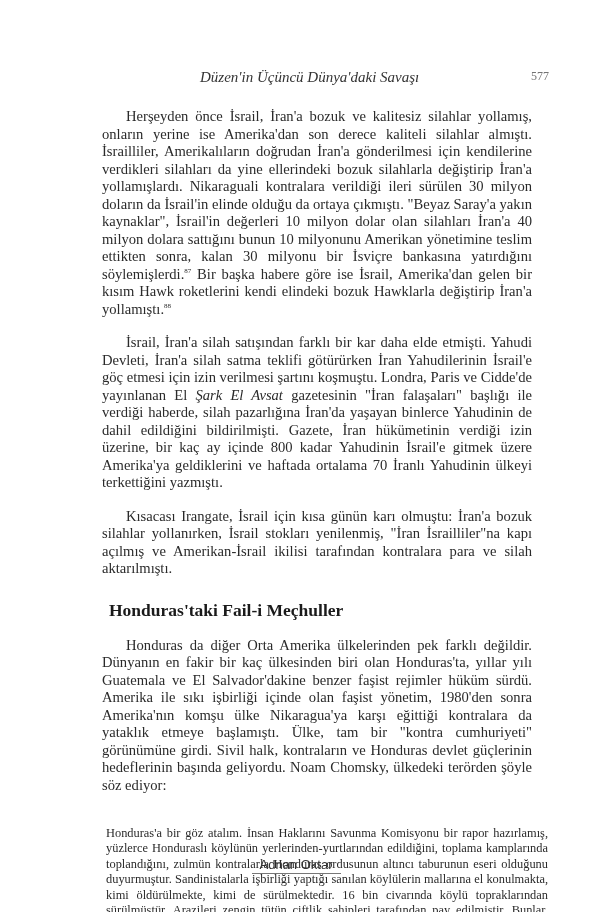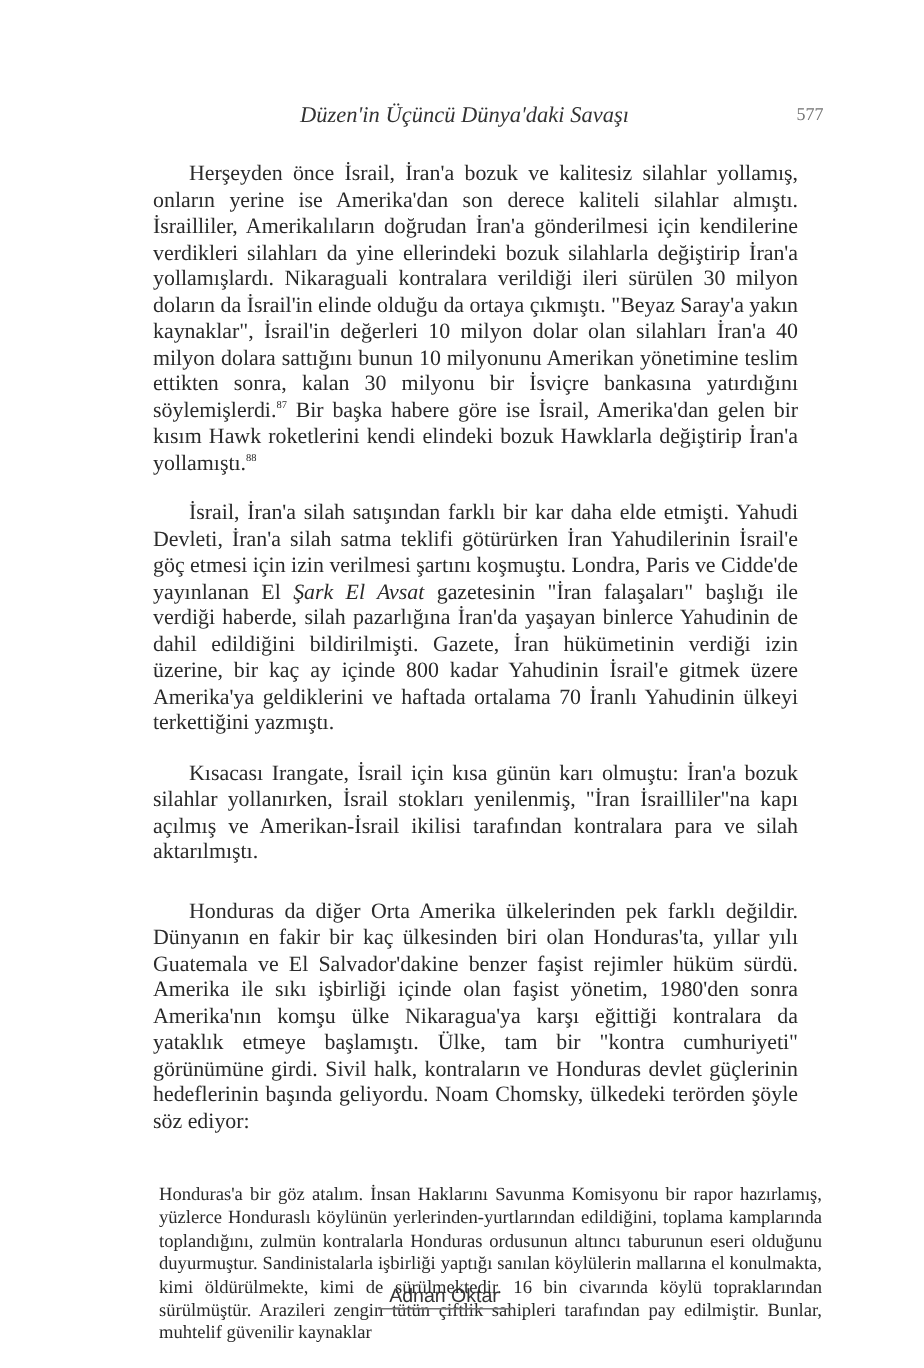--- a/index.html
+++ b/index.html
@@ -23,20 +23,21 @@
   <span class="running-title">Düzen'in Üçüncü Dünya'daki Savaşı</span>
   <span class="page-number">577</span>
 </div>
 
 <div class="body-text">
   <p><span>Herşeyden önce İsrail, İran'a bozuk ve kalitesiz silahlar yollamış, onların yerine ise Amerika'dan son derece kaliteli silahlar almıştı. İsrailliler, Amerikalıların doğrudan İran'a gönderilmesi için kendilerine verdikleri silahları da yine ellerindeki bozuk silahlarla değiştirip İran'a yollamışlardı. Nikaraguali kontralara verildiği ileri sürülen 30 milyon doların da İsrail'in elinde olduğu da ortaya çıkmıştı. "Beyaz Saray'a yakın kaynaklar", İsrail'in değerleri 10 milyon dolar olan silahları İran'a 40 milyon dolara sattığını bunun 10 milyonunu Amerikan yönetimine teslim ettikten sonra, kalan 30 milyonu bir İsviçre bankasına yatırdığını söylemişlerdi.</span><sup>87</sup><span> Bir başka habere göre ise İsrail, Amerika'dan gelen bir kısım Hawk roketlerini kendi elindeki bozuk Hawklarla değiştirip İran'a yollamıştı.</span><sup>88</sup></p>
   <p><span>İsrail, İran'a silah satışından farklı bir kar daha elde etmişti. Yahudi Devleti, İran'a silah satma teklifi götürürken İran Yahudilerinin İsrail'e göç etmesi için izin verilmesi şartını koşmuştu. Londra, Paris ve Cidde'de yayınlanan El </span><i>Şark El Avsat</i><span> gazetesinin "İran falaşaları" başlığı ile verdiği haberde, silah pazarlığına İran'da yaşayan binlerce Yahudinin de dahil edildiğini bildirilmişti. Gazete, İran hükümetinin verdiği izin üzerine, bir kaç ay içinde 800 kadar Yahudinin İsrail'e gitmek üzere Amerika'ya geldiklerini ve haftada ortalama 70 İranlı Yahudinin ülkeyi terkettiğini yazmıştı.</span></p>
   <p>Kısacası Irangate, İsrail için kısa günün karı olmuştu: İran'a bozuk silahlar yollanırken, İsrail stokları yenilenmiş, "İran İsrailliler"na kapı açılmış ve Amerikan-İsrail ikilisi tarafından kontralara para ve silah aktarılmıştı.</p>
 
   <div class="heading">
+    <div>Honduras'taki Fail-i Meçhuller</div>
   </div>
   <p>Honduras da diğer Orta Amerika ülkelerinden pek farklı değildir. Dünyanın en fakir bir kaç ülkesinden biri olan Honduras'ta, yıllar yılı Guatemala ve El Salvador'dakine benzer faşist rejimler hüküm sürdü. Amerika ile sıkı işbirliği içinde olan faşist yönetim, 1980'den sonra Amerika'nın komşu ülke Nikaragua'ya karşı eğittiği kontralara da yataklık etmeye başlamıştı. Ülke, tam bir "kontra cumhuriyeti" görünümüne girdi. Sivil halk, kontraların ve Honduras devlet güçlerinin hedeflerinin başında geliyordu. Noam Chomsky, ülkedeki terörden şöyle söz ediyor:</p>
   <div class="quote">Honduras'a bir göz atalım. İnsan Haklarını Savunma Komisyonu bir rapor hazırlamış, yüzlerce Honduraslı köylünün yerlerinden-yurtlarından edildiğini, toplama kamplarında toplandığını, zulmün kontralarla Honduras ordusunun altıncı taburunun eseri olduğunu duyurmuştur. Sandinistalarla işbirliği yaptığı sanılan köylülerin mallarına el konulmakta, kimi öldürülmekte, kimi de sürülmektedir. 16 bin civarında köylü topraklarından sürülmüştür. Arazileri zengin tütün çiftlik sahipleri tarafından pay edilmiştir. Bunlar, muhtelif güvenilir kaynaklar</div>
 </div>
 
 <div class="footer">
   <span class="author">Adnan Oktar</span>
 </div>
 
 </body></html>

